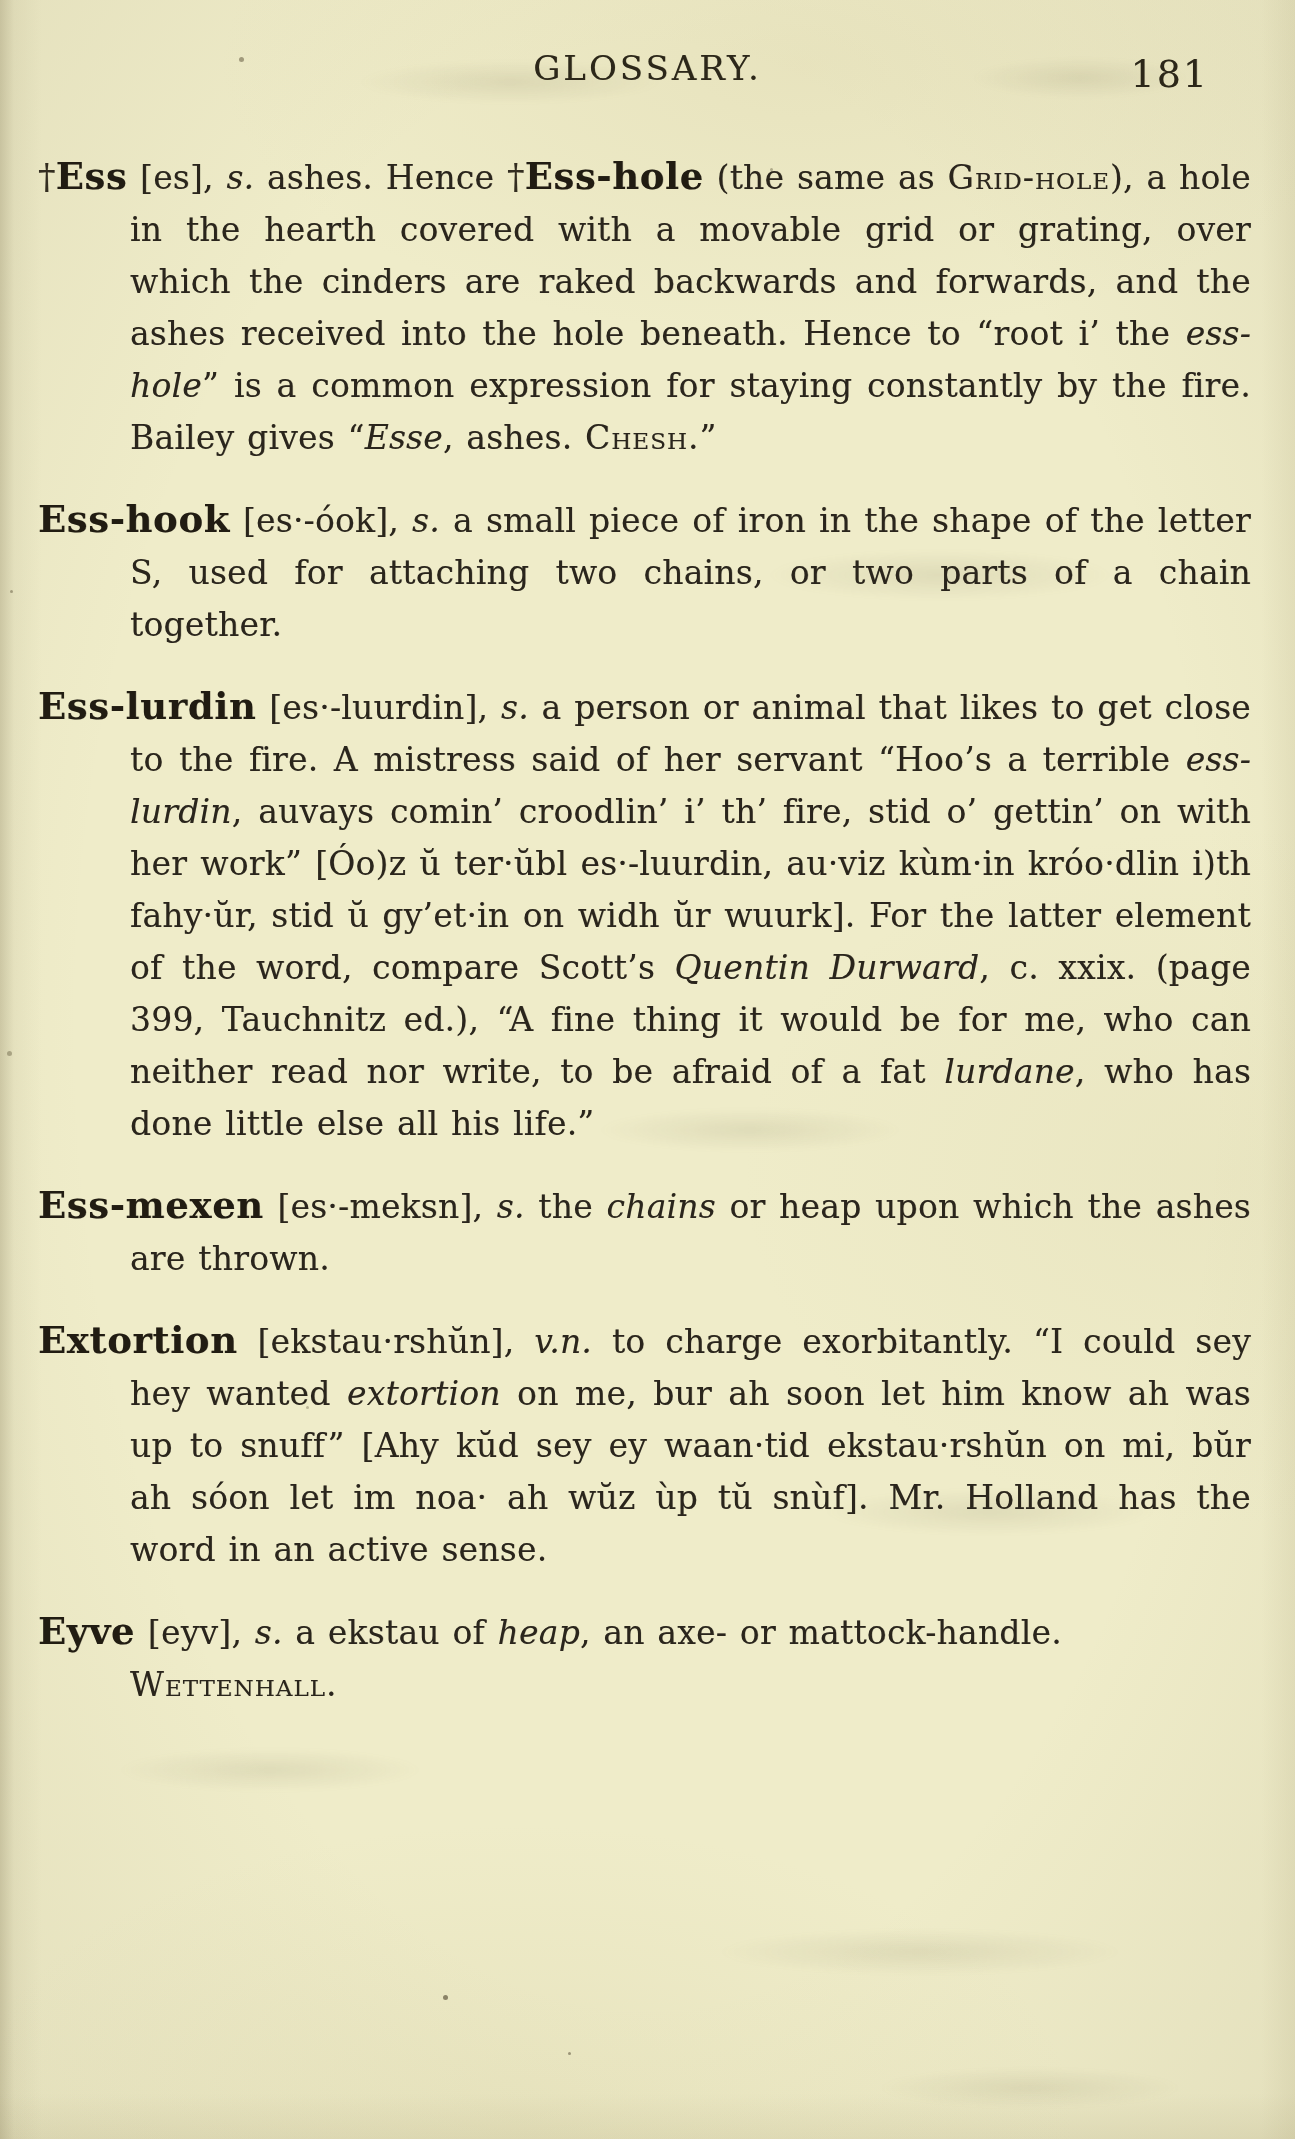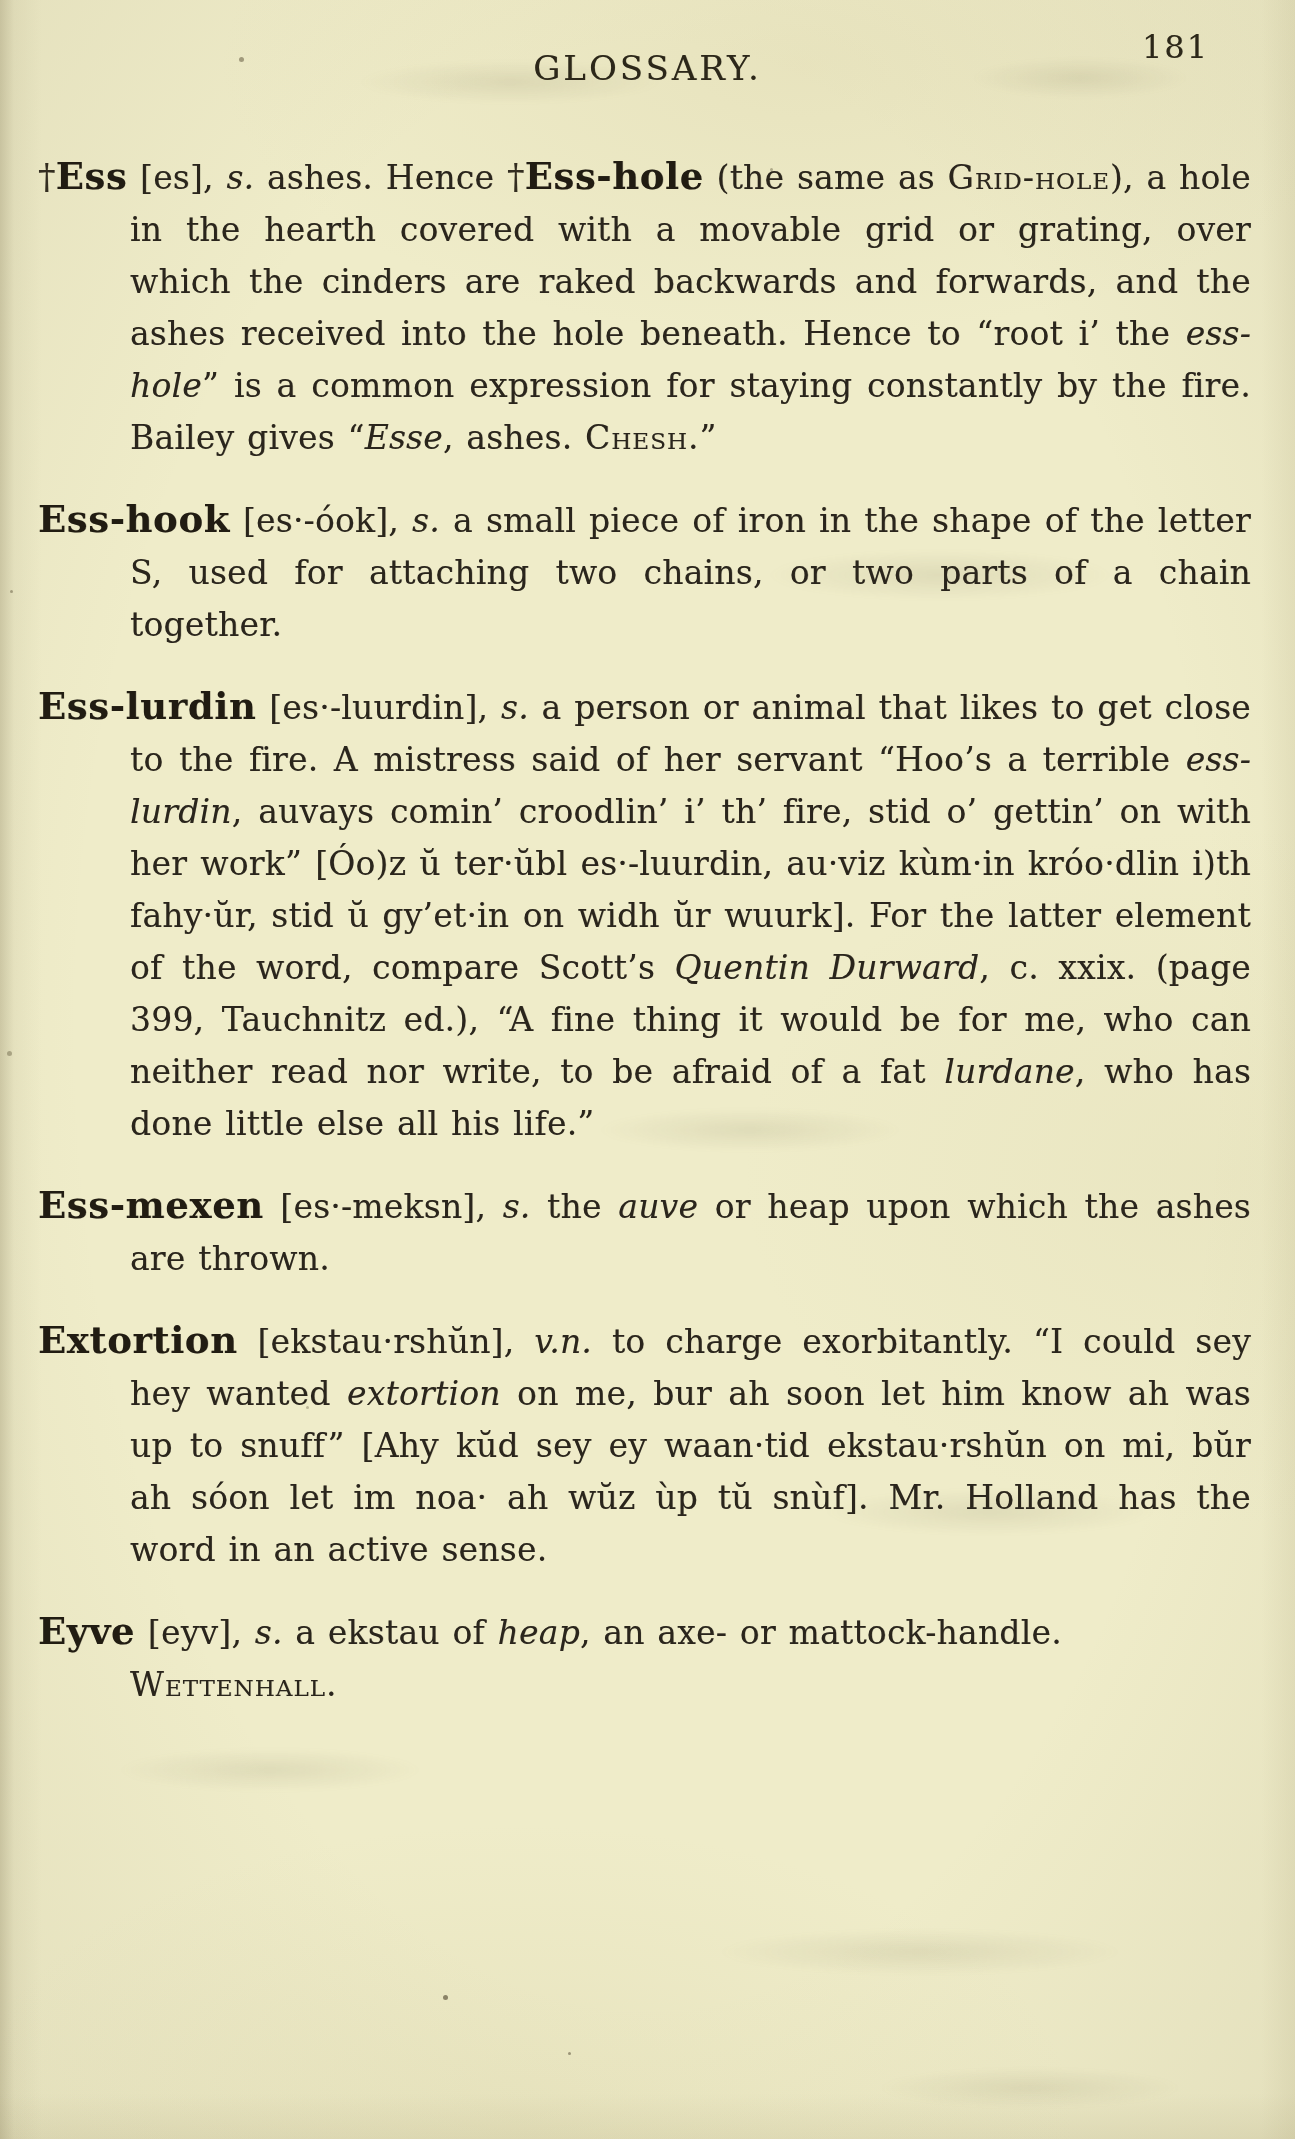--- a/index.html
+++ b/index.html
@@ -36,23 +36,23 @@
   }
   .running-title {
     text-align: center;
     font-size: 34px;
     letter-spacing: 3px;
     color: #2c2719;
     text-shadow: 0.4px 0.4px 0.6px rgba(44,39,25,0.35);
   }
   .page-number {
     position: absolute;
-    top: 28px;
+    top: 52px;
     right: 86px;
-    font-size: 32px;
+    font-size: 38px;
     letter-spacing: 2px;
     color: #2c2719;
     text-shadow: 0.4px 0.4px 0.6px rgba(44,39,25,0.35);
   }
 
   
   .entries {
     position: relative;
     margin-top: 54px;
     padding: 0 36px 0 38px;
@@ -126,18 +126,18 @@
 
   <header class="header">
     <div class="running-title">GLOSSARY.</div>
     <div class="page-number">181</div>
   </header>
 
   <main class="entries">
       <p class="entry"><span class="seg-dagger">†</span><span class="seg-headword">Ess</span><span class="seg-plain"> [es], </span><span class="seg-italic">s.</span><span class="seg-plain"> ashes. Hence </span><span class="seg-dagger">†</span><span class="seg-headword">Ess-hole</span><span class="seg-plain"> (the same as </span><span class="seg-smallcaps">Grid-hole</span><span class="seg-plain">), a hole in the hearth covered with a movable grid or grating, over which the cinders are raked backwards and forwards, and the ashes received into the hole beneath. Hence to “root i’ the </span><span class="seg-italic">ess-hole</span><span class="seg-plain">” is a common expression for staying constantly by the fire. Bailey gives “</span><span class="seg-italic">Esse</span><span class="seg-plain">, ashes. </span><span class="seg-smallcaps">Chesh.</span><span class="seg-plain">”</span></p>
       <p class="entry"><span class="seg-headword">Ess-hook</span><span class="seg-plain"> [es·-óok], </span><span class="seg-italic">s.</span><span class="seg-plain"> a small piece of iron in the shape of the letter S, used for attaching two chains, or two parts of a chain together.</span></p>
       <p class="entry"><span class="seg-headword">Ess-lurdin</span><span class="seg-plain"> [es·-luurdin], </span><span class="seg-italic">s.</span><span class="seg-plain"> a person or animal that likes to get close to the fire. A mistress said of her servant “Hoo’s a terrible </span><span class="seg-italic">ess-lurdin</span><span class="seg-plain">, auvays comin’ croodlin’ i’ th’ fire, stid o’ gettin’ on with her work” [Óo)z ŭ ter·ŭbl es·-luurdin, au·viz kùm·in króo·dlin i)th fahy·ŭr, stid ŭ gy’et·in on widh ŭr wuurk]. For the latter element of the word, compare Scott’s </span><span class="seg-italic">Quentin Durward</span><span class="seg-plain">, c. xxix. (page 399, Tauchnitz ed.), “A fine thing it would be for me, who can neither read nor write, to be afraid of a fat </span><span class="seg-italic">lurdane</span><span class="seg-plain">, who has done little else all his life.”</span></p>
-      <p class="entry"><span class="seg-headword">Ess-mexen</span><span class="seg-plain"> [es·-meksn], </span><span class="seg-italic">s.</span><span class="seg-plain"> the </span><span class="seg-italic">auve</span><span class="seg-plain"> or heap upon which the ashes are thrown.</span></p>
+      <p class="entry"><span class="seg-headword">Ess-mexen</span><span class="seg-plain"> [es·-meksn], </span><span class="seg-italic">s.</span><span class="seg-plain"> the </span><span class="seg-italic">chains</span><span class="seg-plain"> or heap upon which the ashes are thrown.</span></p>
       <p class="entry"><span class="seg-headword">Extortion</span><span class="seg-plain"> [ekstau·rshŭn], </span><span class="seg-italic">v.n.</span><span class="seg-plain"> to charge exorbitantly. “I could sey hey wanted </span><span class="seg-italic">extortion</span><span class="seg-plain"> on me, bur ah soon let him know ah was up to snuff” [Ahy kŭd sey ey waan·tid ekstau·rshŭn on mi, bŭr ah sóon let im noa· ah wŭz ùp tŭ snùf]. Mr. Holland has the word in an active sense.</span></p>
       <p class="entry"><span class="seg-headword">Eyve</span><span class="seg-plain"> [eyv], </span><span class="seg-italic">s.</span><span class="seg-plain"> a ekstau of </span><span class="seg-italic">heap</span><span class="seg-plain">, an axe- or mattock-handle.</span><br><span class="seg-smallcaps">Wettenhall.</span></p>
     </main>
 
 </div>
 
 </body></html>

